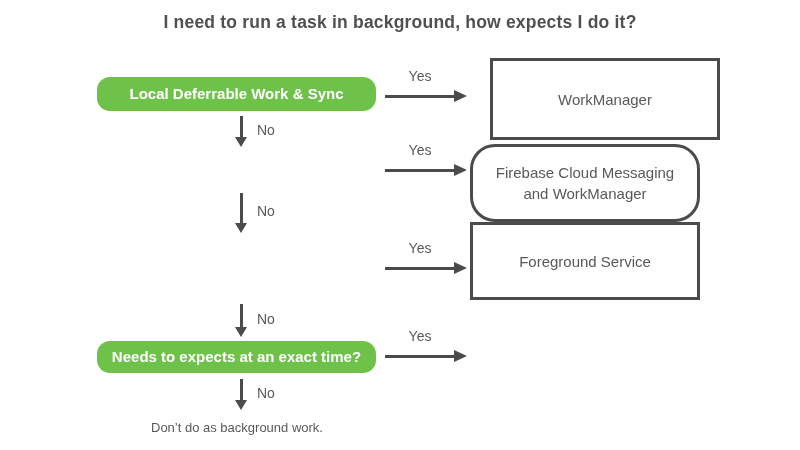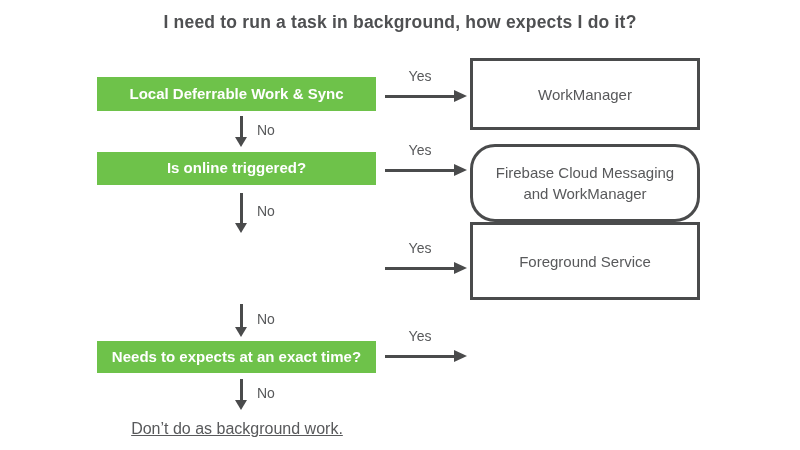--- a/index.html
+++ b/index.html
@@ -22,21 +22,21 @@
     position:absolute;top:12px;left:0;width:800px;
     text-align:center;
     font-size:17.5px;font-weight:bold;
     color:var(--title-color);
     letter-spacing:0.2px;
   }
   
   .qbox{
     position:absolute;left:97px;width:279px;
     background:var(--green);
-    border-radius:0;
+    border-radius:13px;
     color:var(--white);
     font-size:15px;font-weight:bold;
     display:flex;align-items:center;justify-content:center;
     text-align:center;
     padding:0 12px;
     line-height:1.35;
   }
   .q0{top:77px;height:34px;}
   .q1{top:152px;height:33px;}
   .q2{top:241px;height:57px;}
@@ -46,21 +46,21 @@
     position:absolute;left:470px;width:230px;
     background:var(--white);
     border:3px solid var(--dark);
     color:var(--gray-text);
     font-size:15px;
     display:flex;align-items:center;justify-content:center;
     text-align:center;
     padding:0 10px;
     line-height:1.4;
   }
-  .r0{top:58px;height:72px;}
+  .r0{top:58px;height:82px;margin-left:20px;}
   .r1{top:144px;height:78px;border-radius:25px;}
   .r2{top:222px;height:78px;}
   .r3{top:319px;height:76px;}
   
   .arrow-right{position:absolute;left:385px;width:82px;height:13px;}
   .a0{top:90px;}
   .a1{top:164px;}
   .a2{top:262px;}
   .a3{top:350px;}
   .arrow-right .shaft{
@@ -100,21 +100,21 @@
     white-space:nowrap;
   }
   .n0 .nlabel{top:6px;}
   .n1 .nlabel{top:10px;}
   .n2 .nlabel{top:7px;}
   .n3 .nlabel{top:6px;}
   
   .final-note{
     position:absolute;top:420px;left:77px;width:320px;
     text-align:center;
-    font-size:16px;color:var(--gray-text);text-decoration:underline;
+    font-size:13px;color:var(--gray-text);
   }
 </style>
 </head>
 <body>
 
 <div class="canvas">
 
   <div class="title">I need to run a task in background, how expects I do it?</div>
 
   <div class="qbox q0">Local Deferrable Work &amp; Sync</div>
@@ -123,21 +123,20 @@
     <span class="shaft"></span>
     <span class="head"></span>
   </div>
   <div class="rbox r0">WorkManager</div>
   <div class="arrow-down n0">
     <span class="vshaft"></span>
     <span class="vhead"></span>
     <span class="nlabel">No</span>
   </div>
 
-  <div class="qbox q1">Is online triggered?</div>
   <div class="arrow-right a1">
     <span class="alabel">Yes</span>
     <span class="shaft"></span>
     <span class="head"></span>
   </div>
   <div class="rbox r1">Firebase Cloud Messaging and WorkManager</div>
   <div class="arrow-down n1">
     <span class="vshaft"></span>
     <span class="vhead"></span>
     <span class="nlabel">No</span>

